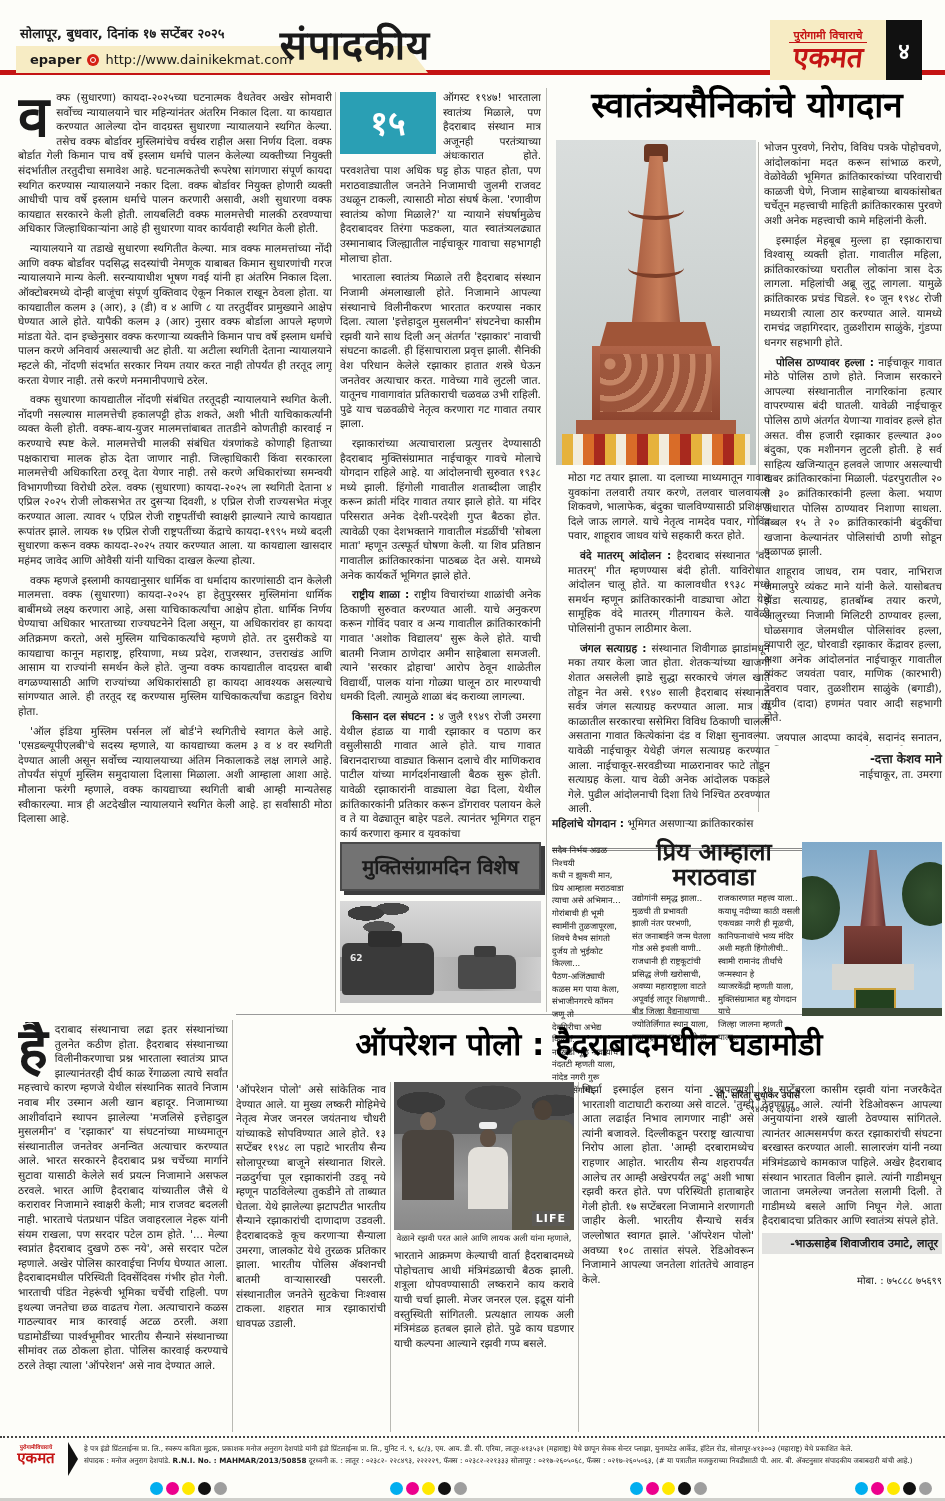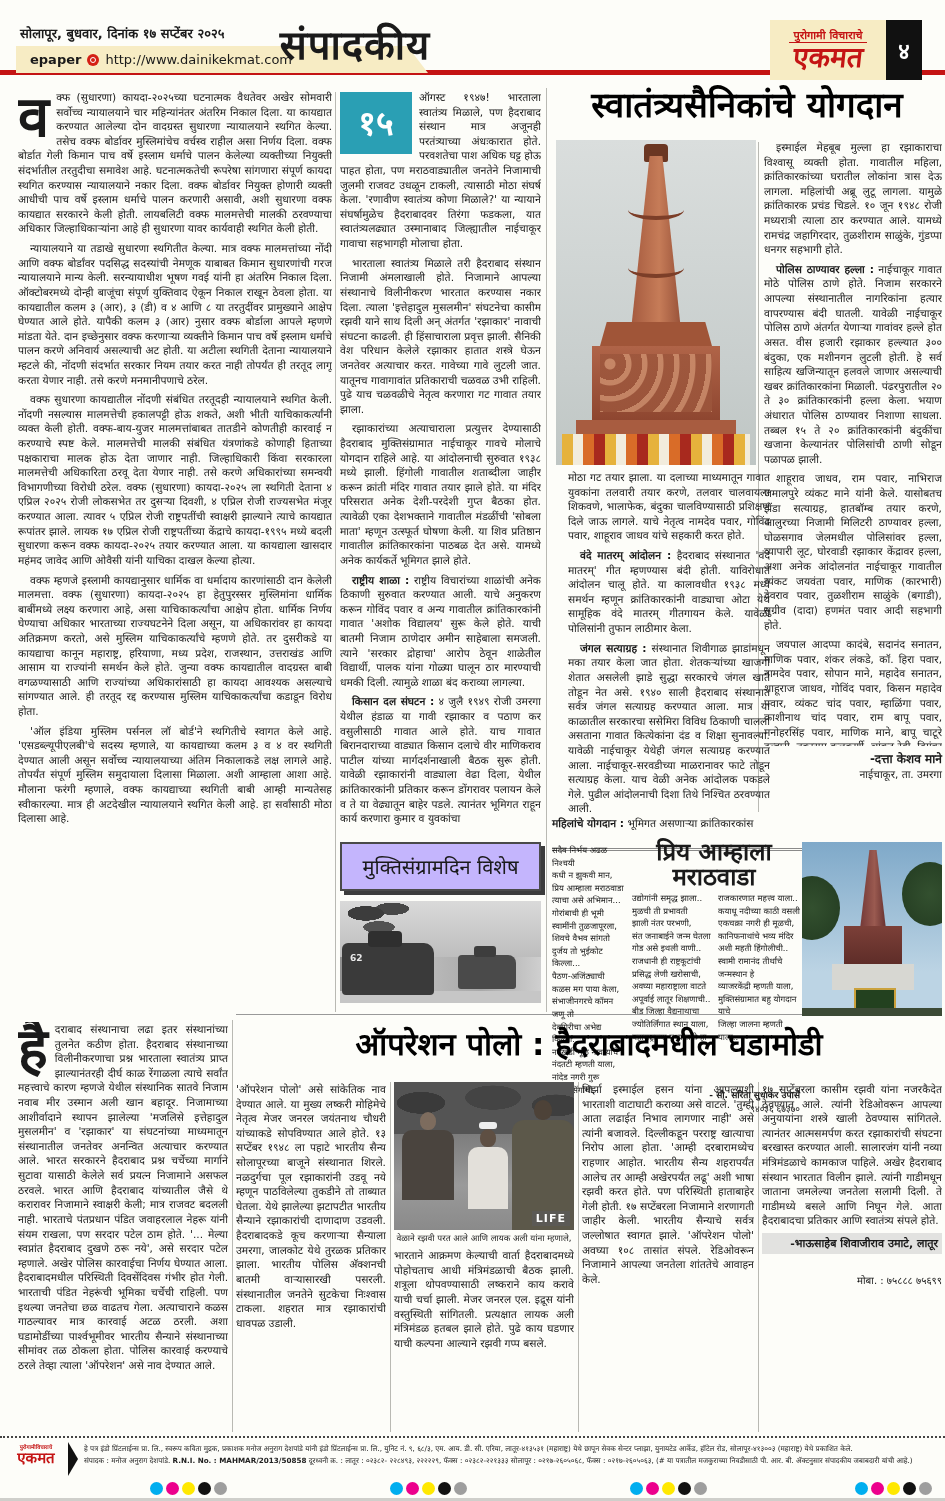--- a/index.html
+++ b/index.html
@@ -28,25 +28,25 @@
   .dc{float:left;font-size:56px;line-height:.8;font-weight:bold;padding:5px 7px 0 0;}
   .vrule{position:absolute;width:1px;background:#b9b9b3;}
   .hrule{position:absolute;height:1px;background:#999;}
   
   .left-col{position:absolute;left:18px;top:90px;width:314px;height:926px;overflow:hidden;}
   .left-col h1{margin:0 0 8px 0;font-size:33px;line-height:1.05;}
   .left-body{height:862px;overflow:hidden;}
   .left-col2{position:absolute;left:18px;top:1022px;width:210px;height:410px;overflow:hidden;}
   
   .mid-col{position:absolute;left:340px;top:90px;width:201px;height:926px;}
-  .issue-box{float:left;width:72px;height:62px;background:#2a9fb4;color:#fff;display:flex;align-items:center;justify-content:center;
+  .issue-box{float:left;width:96px;height:62px;background:#2a9fb4;color:#fff;display:flex;align-items:center;justify-content:center;
         font-size:34px;font-weight:bold;margin:2px 7px 3px 0;}
   .mid-text{height:748px;overflow:hidden;}
-  .special-box{margin-top:4px;border:2px solid #4a4a4a;box-shadow:4px 4px 0 #3c3c3c;background:#c4b5fd;
-        text-align:center;font-size:20px;font-weight:normal;padding:9px 4px;}
+  .special-box{margin-top:4px;border:2px solid #4a4a4a;box-shadow:4px 4px 0 #3c3c3c;background:#737373;
+        text-align:center;font-size:20px;font-weight:bold;padding:9px 4px;}
   .tank-photo{position:relative;margin-top:10px;width:201px;height:102px;overflow:hidden;
         background:linear-gradient(90deg,#8f8f8f 0%,#b9b9b9 45%,#a8a8a8 70%,#cfcfcf 100%);}
   .tank-sky{position:absolute;left:0;top:0;width:100%;height:55%;background:linear-gradient(#d9d9d9,#bdbdbd);}
   .palm{position:absolute;left:6px;top:-6px;width:66px;height:46px;background:
         radial-gradient(ellipse 30px 12px at 30% 40%,#3c3c3c 60%,transparent 61%),
         radial-gradient(ellipse 28px 10px at 70% 30%,#474747 60%,transparent 61%),
         radial-gradient(ellipse 26px 10px at 50% 70%,#525252 60%,transparent 61%);}
   .tank1{position:absolute;left:2px;bottom:8px;width:92px;height:52px;background:#3a3a3a;border-radius:6px 10px 4px 4px;}
   .tank1::before{content:"";position:absolute;left:26px;top:-12px;width:34px;height:16px;background:#2f2f2f;border-radius:4px;}
   .tank-num{position:absolute;left:8px;top:10px;color:#e8e8e8;font-size:9px;font-weight:bold;}
@@ -213,20 +213,21 @@
 
     <div class="vrule" style="left:206px;top:54px;height:670px;"></div>
 
     <div class="rcolA body-txt">
       <p class="noind">मोठा गट तयार झाला. या दलाच्या माध्यमातून गावात युवकांना तलवारी तयार करणे, तलवार चालवायला शिकवणे, भालाफेक, बंदुका चालविण्यासाठी प्रशिक्षण दिले जाऊ लागले. याचे नेतृत्व नामदेव पवार, गोविंद पवार, शाहूराव जाधव यांचे सहकारी करत होते.</p>
       <p><b>वंदे मातरम् आंदोलन :</b> <span>हैदराबाद संस्थानात 'वंदे मातरम्' गीत म्हणण्यास बंदी होती. याविरोधात आंदोलन चालू होते. या कालावधीत १९३८ मध्ये समर्थन म्हणून क्रांतिकारकांनी वाड्याचा ओटा येथे सामूहिक वंदे मातरम् गीतगायन केले. यावेळी पोलिसांनी तुफान लाठीमार केला.</span></p>
       <p><b>जंगल सत्याग्रह :</b> <span>संस्थानात शिवीगाळ झाडांमधून मका तयार केला जात होता. शेतकऱ्यांच्या खाजगी शेतात असलेली झाडे सुद्धा सरकारचे जंगल खाते तोडून नेत असे. १९४० साली हैदराबाद संस्थानात सर्वत्र जंगल सत्याग्रह करण्यात आला. मात्र या काळातील सरकारचा ससेमिरा विविध ठिकाणी चालला असताना गावात कित्येकांना दंड व शिक्षा सुनावल्या. यावेळी नाईचाकूर येथेही जंगल सत्याग्रह करण्यात आला. नाईचाकूर-सरवडीच्या माळरानावर फाटे तोडून सत्याग्रह केला. याच वेळी अनेक आंदोलक पकडले गेले. पुढील आंदोलनाची दिशा तिथे निश्चित ठरवण्यात आली.</span></p>
     </div>
 
     <div class="rcolB body-txt">
+      <p class="noind">भोजन पुरवणे, निरोप, विविध पत्रके पोहोचवणे, आंदोलकांना मदत करून सांभाळ करणे, वेळोवेळी भूमिगत क्रांतिकारकांच्या परिवाराची काळजी घेणे, निजाम साहेबाच्या बायकांसोबत चर्चेतून महत्त्वाची माहिती क्रांतिकारकास पुरवणे अशी अनेक महत्त्वाची कामे महिलांनी केली.</p>
       <p>इस्माईल मेहबूब मुल्ला हा रझाकाराचा विश्वासू व्यक्ती होता. गावातील महिला, क्रांतिकारकांच्या घरातील लोकांना त्रास देऊ लागला. महिलांची अब्रू लुटू लागला. यामुळे क्रांतिकारक प्रचंड चिडले. १० जून १९४८ रोजी मध्यरात्री त्याला ठार करण्यात आले. यामध्ये रामचंद्र जहागिरदार, तुळशीराम साळुंके, गुंडप्पा धनगर सहभागी होते.</p>
       <p><b>पोलिस ठाण्यावर हल्ला :</b> <span>नाईचाकूर गावात मोठे पोलिस ठाणे होते. निजाम सरकारने आपल्या संस्थानातील नागरिकांना हत्यार वापरण्यास बंदी घातली. यावेळी नाईचाकूर पोलिस ठाणे अंतर्गत येणाऱ्या गावांवर हल्ले होत असत. वीस हजारी रझाकार हल्ल्यात ३०० बंदुका, एक मशीनगन लुटली होती. हे सर्व साहित्य खजिन्यातून हलवले जाणार असल्याची खबर क्रांतिकारकांना मिळाली. पंढरपुरातील २० ते ३० क्रांतिकारकांनी हल्ला केला. भयाण अंधारात पोलिस ठाण्यावर निशाणा साधला. तब्बल १५ ते २० क्रांतिकारकांनी बंदुकींचा खजाना केल्यानंतर पोलिसांची ठाणी सोडून पळापळ झाली.</span></p>
       <p>शाहूराव जाधव, राम पवार, नाभिराज जमालपुरे व्यंकट माने यांनी केले. यासोबतच झेंडा सत्याग्रह, हातबॉम्ब तयार करणे, आलुरच्या निजामी मिलिटरी ठाण्यावर हल्ला, घोळसगाव जेलमधील पोलिसांवर हल्ला, व्यापारी लूट, घोरवाडी रझाकार केंद्रावर हल्ला, अशा अनेक आंदोलनांत नाईचाकूर गावातील व्यंकट जयवंता पवार, माणिक (कारभारी) देवराव पवार, तुळशीराम साळुंके (बगाडी), सुग्रीव (दादा) हणमंत पवार आदी सहभागी होते.</p>
       <p>जयपाल आदप्पा कादंबे, सदानंद सनातन, माणिक पवार, शंकर लंकडे, कॉ. हिरा पवार, नामदेव पवार, सोपान माने, महादेव सनातन, शाहूराज जाधव, गोविंद पवार, किसन महादेव पवार, व्यंकट चांद पवार, म्हाळिंगा पवार, काशीनाथ चांद पवार, राम बापू पवार, मनोहरसिंह पवार, माणिक माने, बापू चाटूरे दुल्हारी, तुकाराम कुलकर्णी, व्यंकट रेड्डी, डिगंबर कुलकर्णी, संग्राम कदम आदींनी मुक्तिलढ्यात मोलाचे योगदान दिले.</p>
 
     </div>
 
     <div class="ybyline">
       <div class="byline">-दत्ता केशव माने</div>
       <div class="byline-sub">नाईचाकूर, ता. उमरगा</div>

